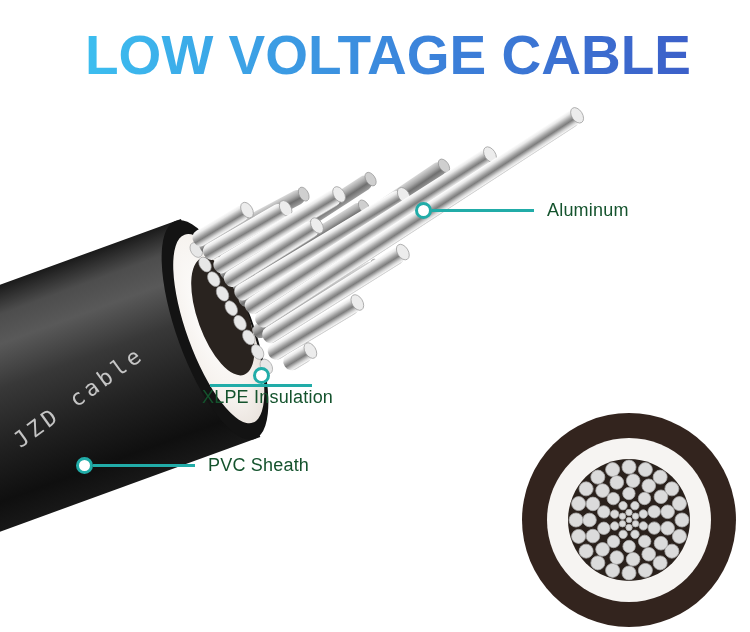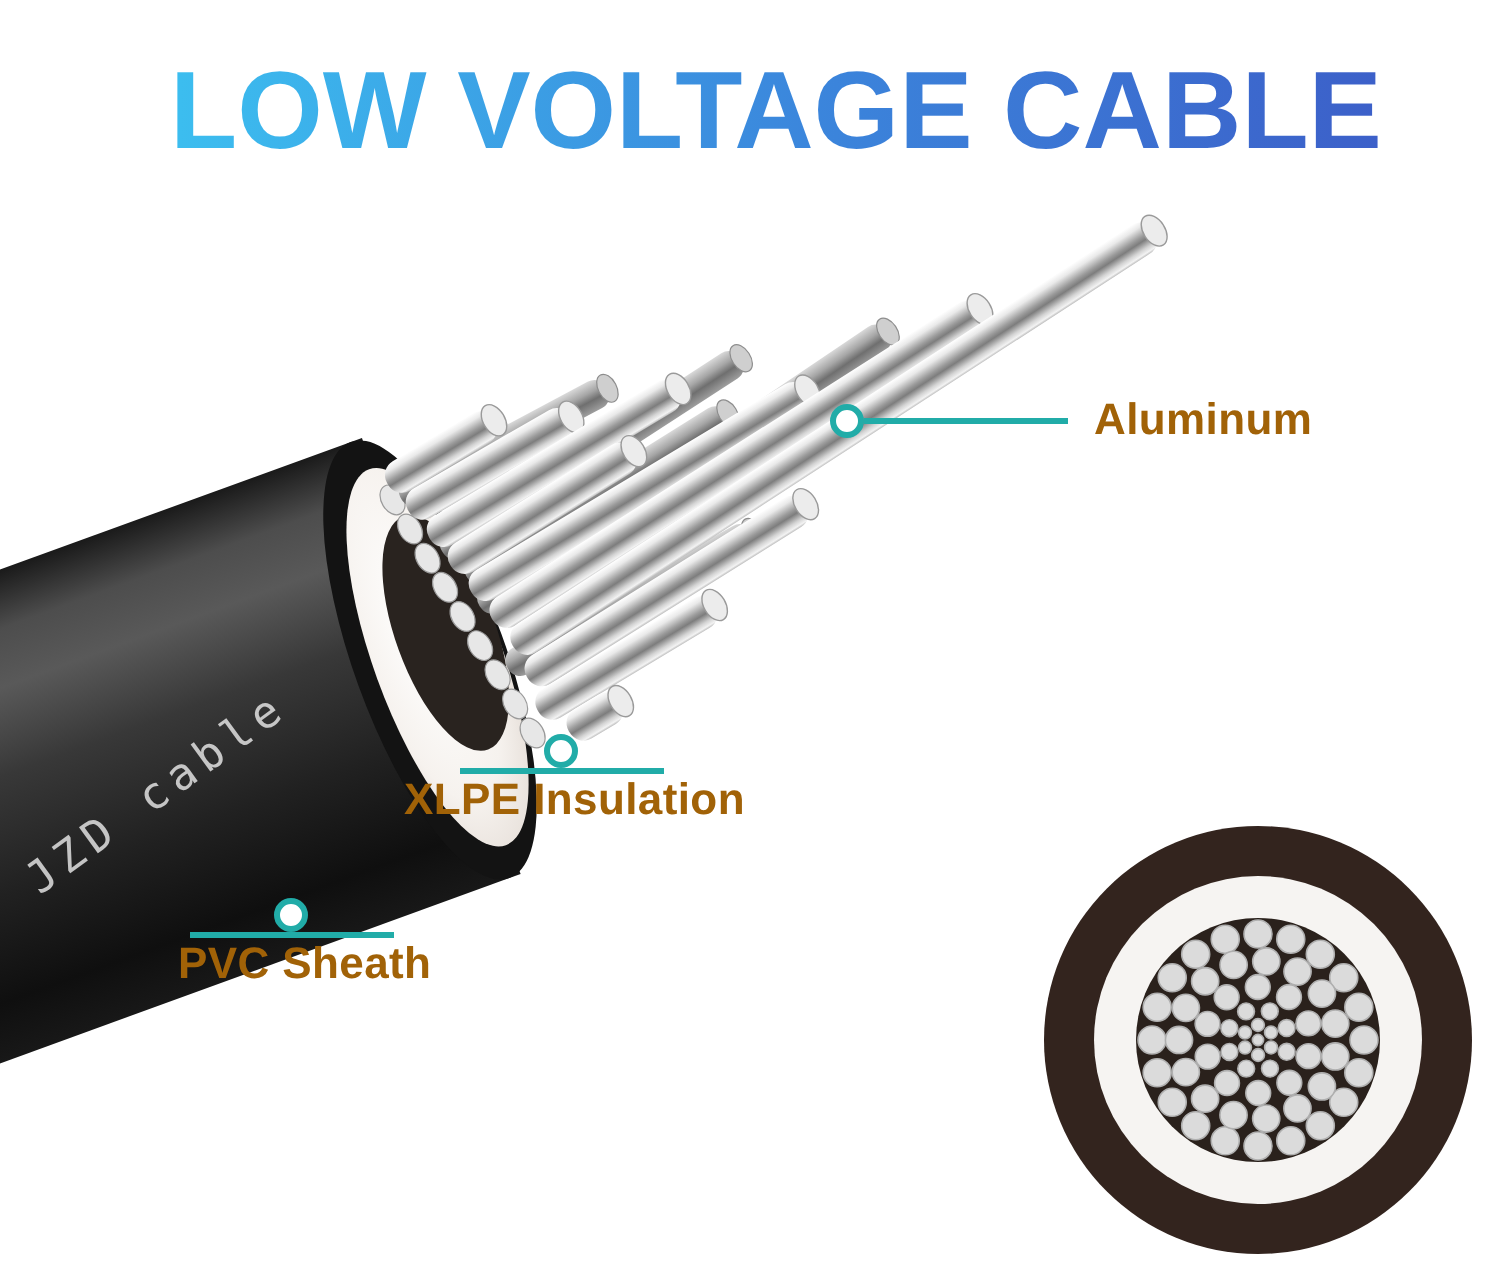--- a/index.html
+++ b/index.html
@@ -25,25 +25,25 @@
     transform:rotate(-36deg);transform-origin:0 50%;
     font-family:"DejaVu Sans Mono", monospace;
     font-size:22px;letter-spacing:4px;color:#e8e8e8;opacity:.82;
     white-space:nowrap;
   }
   
   .callout{position:absolute;display:flex;align-items:center;height:32px;}
   .dot{width:17px;height:17px;border-radius:50%;border:3.5px solid var(--accent);
        background:#fff;box-sizing:border-box;flex:none;}
   .rule{width:102px;height:3px;background:var(--accent);flex:none;}
-  .callout .label{margin-left:13px;font-size:22px;font-weight:700;color:#a16207;
+  .callout .label{margin-left:13px;font-size:18px;font-weight:400;color:#14532d;
        letter-spacing:.2px;white-space:nowrap;}
   #callout-aluminum{left:415px;top:194px;}
   #callout-xlpe{left:189px;top:367px;flex-direction:column;}
-  #callout-pvc{left:76px;top:449px;flex-direction:column;}
+  #callout-pvc{left:76px;top:449px;}
 </style>
 </head>
 <body>
 
 <div class="stage">
 
   <h1 class="title">LOW VOLTAGE CABLE</h1>
 
   <svg class="scene" viewBox="0 0 750 632">
     <defs>

